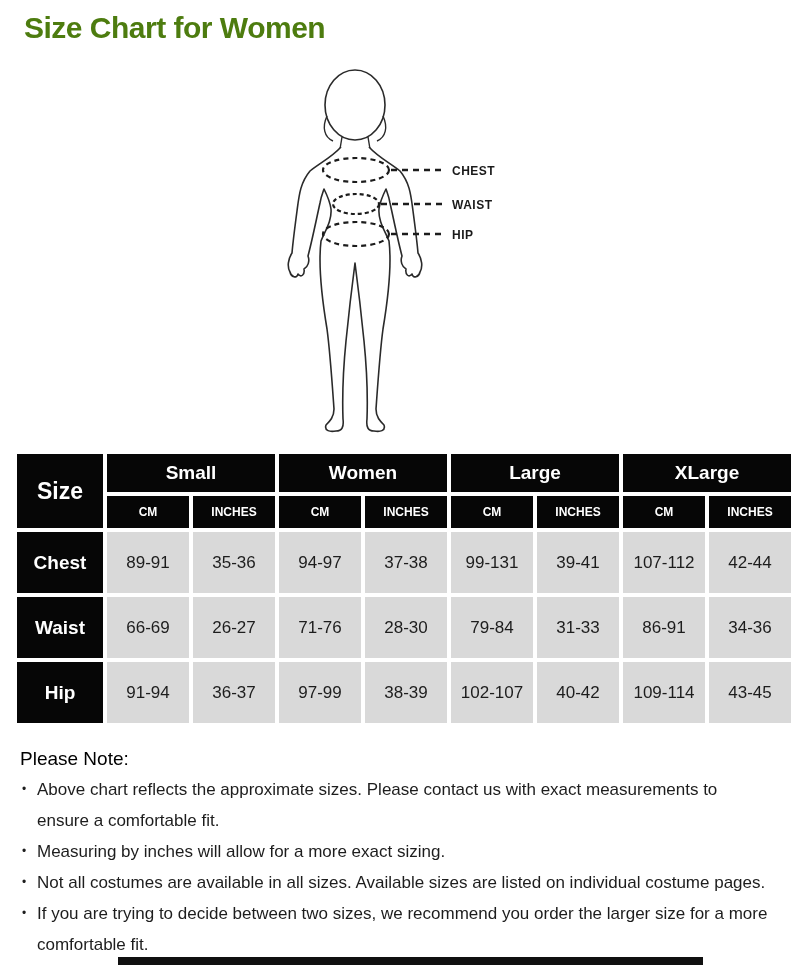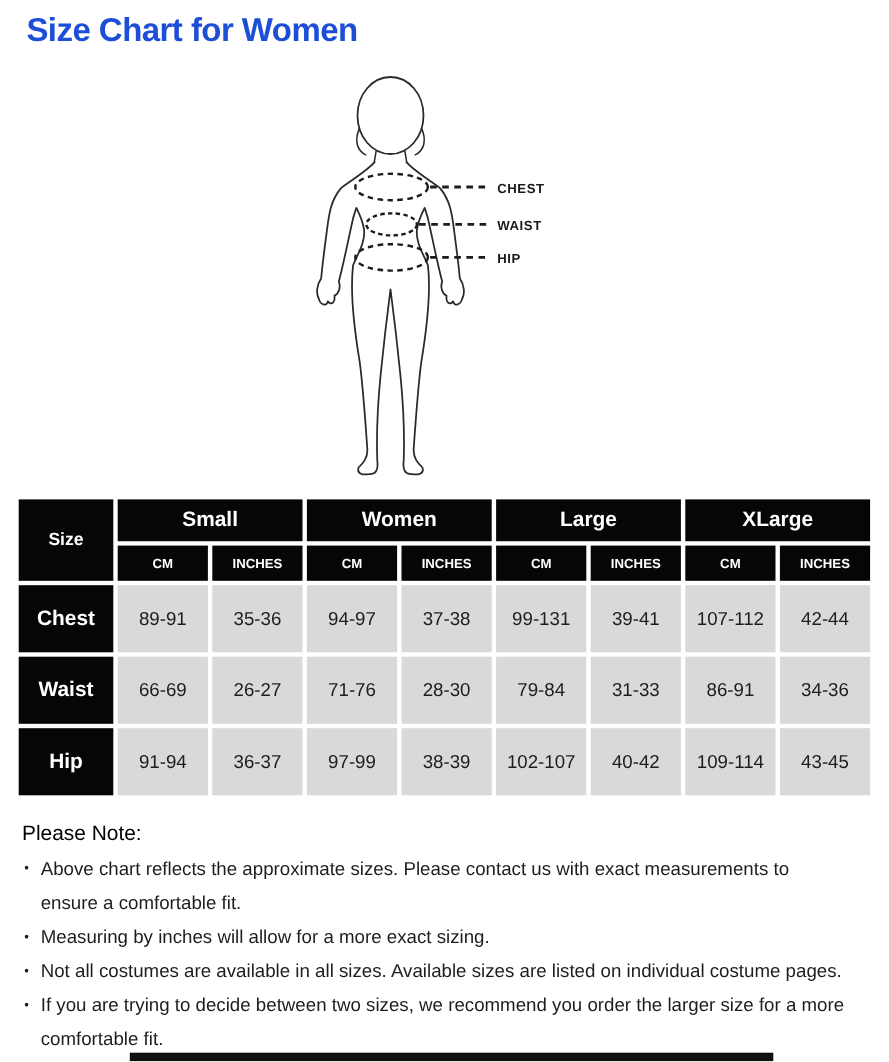--- a/index.html
+++ b/index.html
@@ -12,21 +12,21 @@
     font-family: "Liberation Sans", sans-serif;
     overflow: hidden;
     margin: 0 auto;
   }
   .page-title {
     position: absolute;
     left: 24px;
     top: 11px;
     font-size: 30px;
     font-weight: bold;
-    color: #1d4ed8;
+    color: #4d7c0f;
     letter-spacing: -0.5px;
     white-space: nowrap;
   }
   .figure-wrap {
     position: absolute;
     left: 270px;
     top: 60px;
     width: 250px;
     height: 380px;
   }
@@ -45,21 +45,21 @@
     vertical-align: middle;
     overflow: hidden;
     white-space: nowrap;
     margin-left: 35px;
   }
   .size-table .hdr {
     background: #060606;
     color: #ffffff;
     font-weight: bold;
   }
-  .size-table .corner { font-size: 16px; }
+  .size-table .corner { font-size: 23px; }
   .size-table .group  { font-size: 19px; height: 38px; }
   .size-table .unit   { font-size: 12px; height: 32px; }
   .size-table .rowlabel { font-size: 19px; }
   .size-table td.val {
     background: #d9d9d9;
     color: #1d1d1d;
     font-size: 17px;
     height: 61px;
   }
   

